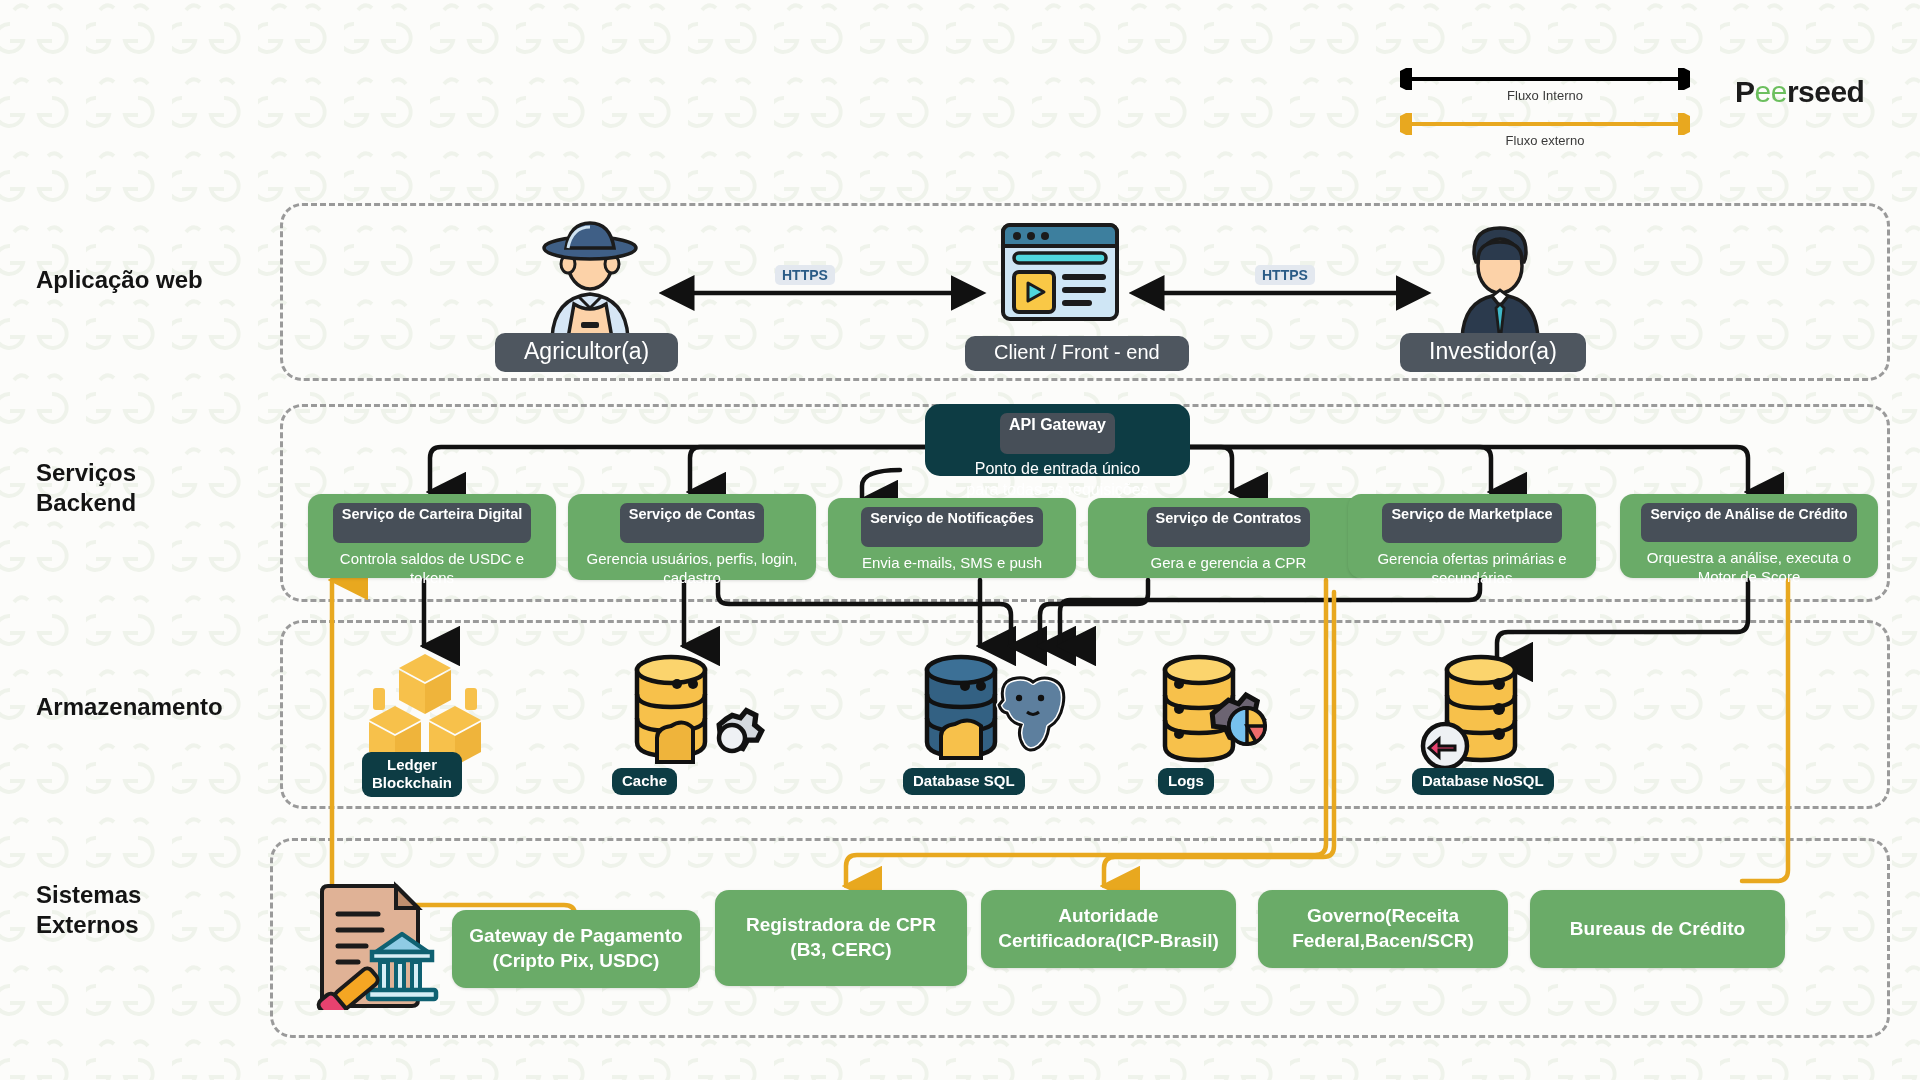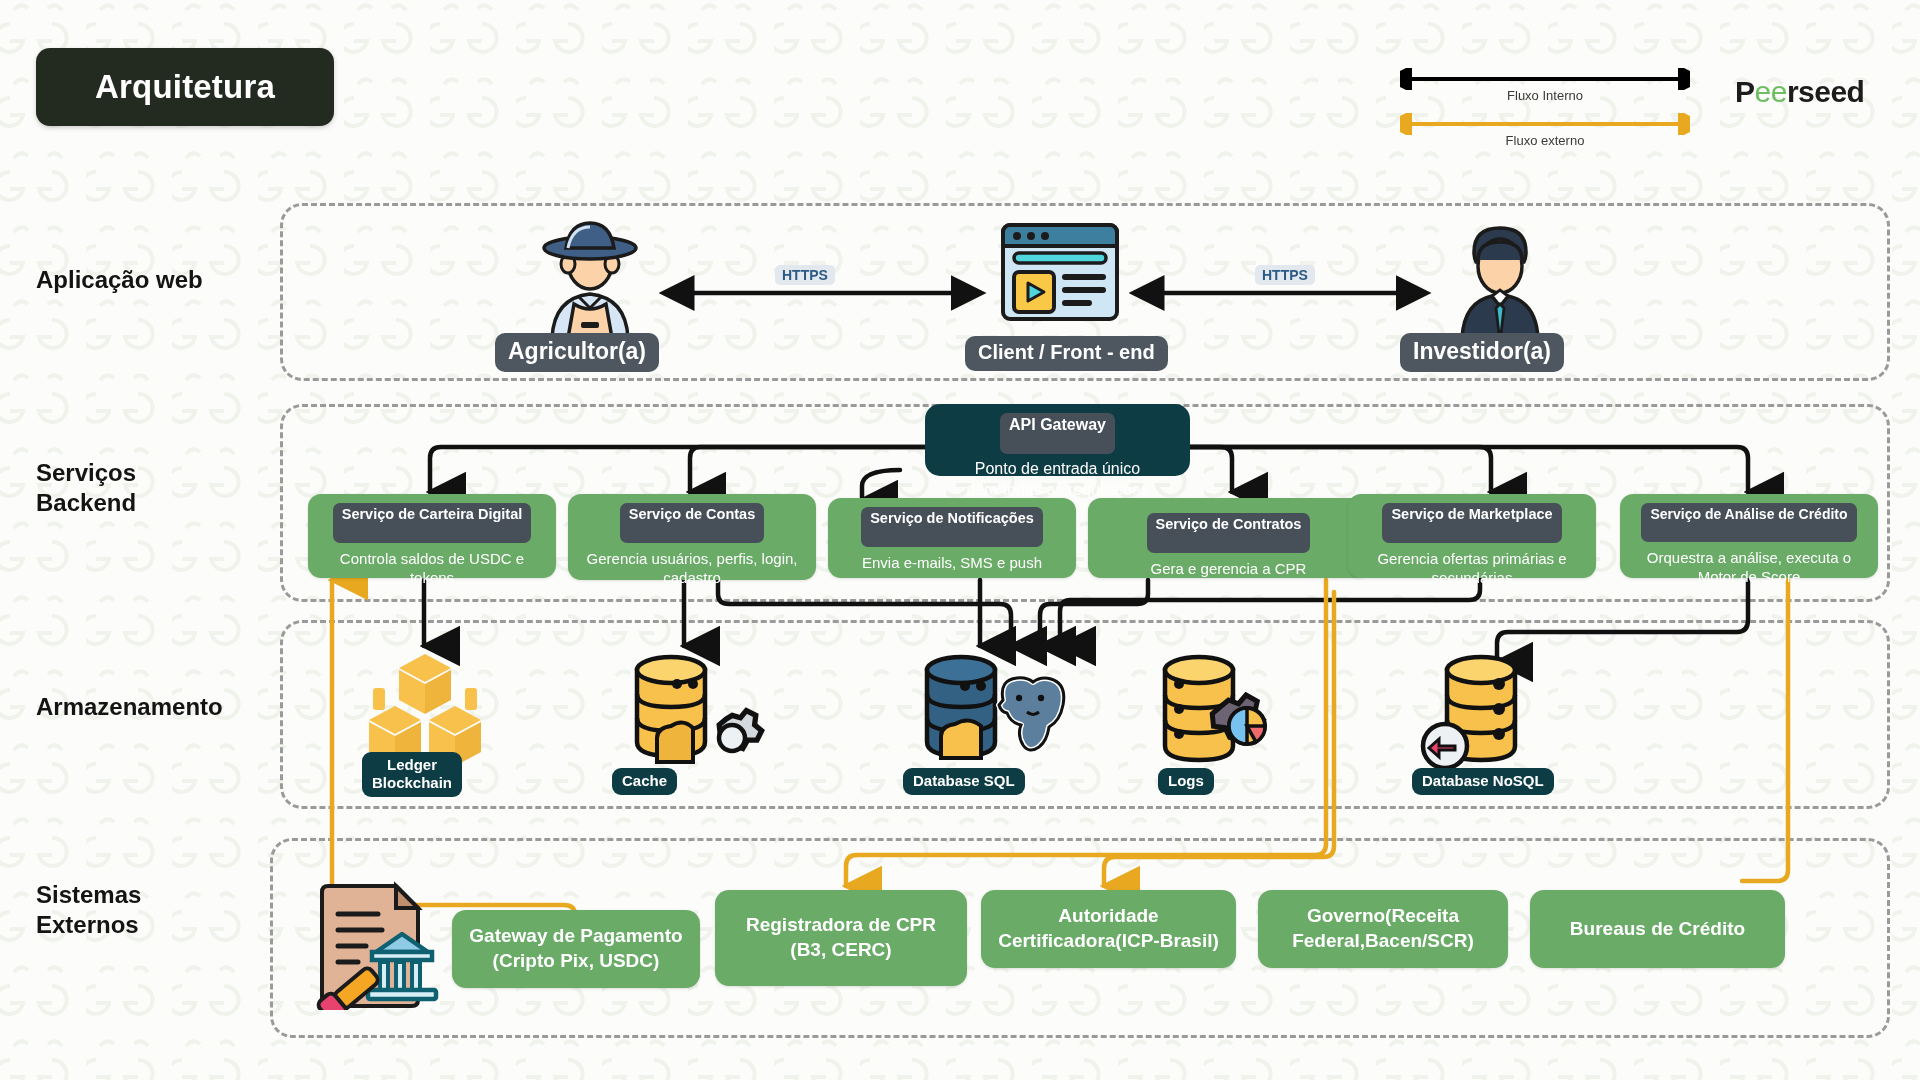--- a/index.html
+++ b/index.html
@@ -129,22 +129,22 @@
     position: absolute; z-index: 6;
     background: #e3e8ef; color: #2a5b86;
     font-size: 14px; font-weight: bold;
     border-radius: 5px; padding: 2px 7px;
   }
 
   
   .actor-pill {
     position: absolute; z-index: 7;
     background: #4e565f; color: #fff;
-    font-weight: bold; border-radius: 10px;
-    padding: 5px 13px 7px;
+    font-weight: normal; border-radius: 10px;
+    padding: 5px 29px 7px;
     white-space: nowrap;
   }
 
   svg.wires { position: absolute; inset: 0; z-index: 2; pointer-events: none; }
   svg.wires-top { position: absolute; inset: 0; z-index: 5; pointer-events: none; }
 </style>
 </head>
 <body>
 
 <div id="stage">
@@ -156,23 +156,20 @@
           <path d="M10 24 a14 14 0 1 0 13 17 h-13"></path>
           <path d="M52 24 a14 14 0 1 1 -13 17 h13"></path>
           <path d="M14 10 q7 -8 14 -2"></path>
           <path d="M62 10 q-7 -8 -14 -2"></path>
         </g>
       </pattern>
     </defs>
     <rect width="1920" height="1080" fill="url(#wm)"></rect>
   </svg>
 
-  <div class="layer" id="title-badge">
-    <span>Arquitetura</span>
-  </div>
 
   <div class="layer" id="legend">
     <div class="legend-row">
       <svg width="290" height="22" style="position:absolute;left:0;top:0">
         <defs>
           <marker id="blkL" markerWidth="7" markerHeight="7" refX="6" refY="3.5" orient="auto">
               <path d="M7,0 L7,7 L0,3.5 z" fill="#000"></path>
             </marker>
           <marker id="blkR" markerWidth="7" markerHeight="7" refX="1" refY="3.5" orient="auto">
               <path d="M0,0 L0,7 L7,3.5 z" fill="#000"></path>
@@ -326,21 +323,21 @@
     <div class="svc-desc">Controla saldos de USDC e tokens</div>
   </div>
   <div class="svc-card" style="left:568px; top:494px; width:248px; height:86px;">
     <div class="pill">Serviço de Contas</div>
     <div class="svc-desc">Gerencia usuários, perfis, login, cadastro</div>
   </div>
   <div class="svc-card" style="left:828px; top:498px; width:248px; height:80px;">
     <div class="pill">Serviço de Notificações</div>
     <div class="svc-desc">Envia e-mails, SMS e push</div>
   </div>
-  <div class="svc-card" style="left:1088px; top:498px; width:281px; height:80px;justify-content:flex-end;">
+  <div class="svc-card" style="left:1088px; top:498px; width:281px; height:80px;">
     <div class="pill">Serviço de Contratos</div>
     <div class="svc-desc">Gera e gerencia a CPR</div>
   </div>
   <div class="svc-card" style="left:1348px; top:494px; width:248px; height:84px;">
     <div class="pill">Serviço de Marketplace</div>
     <div class="svc-desc">Gerencia ofertas primárias e secundárias</div>
   </div>
   <div class="svc-card" style="left:1620px; top:494px; width:258px; height:84px;">
     <div class="pill" style="font-size:14px;">Serviço de Análise de Crédito</div>
     <div class="svc-desc">Orquestra a análise, executa o Motor de Score</div>

